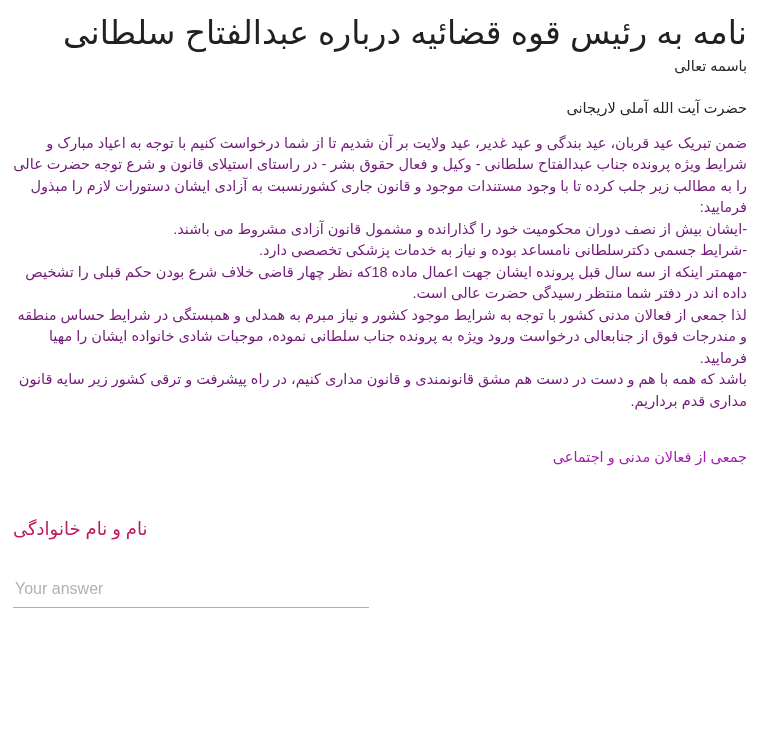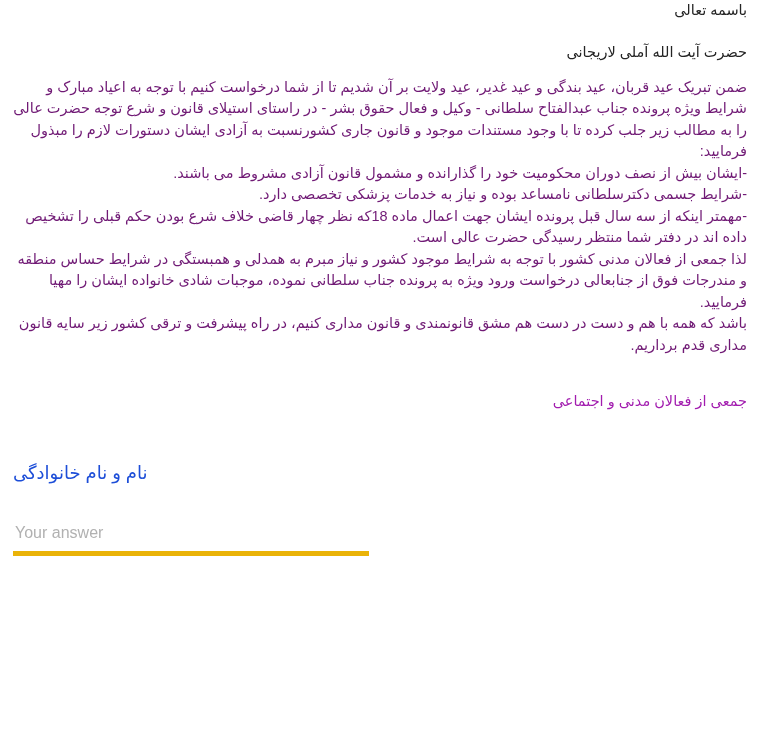--- a/index.html
+++ b/index.html
@@ -56,47 +56,48 @@
     line-height: 21.5px;
     color: #a21caf;
     margin: 35px 0 0 0;
   }
   .question-label {
     direction: ltr;
     text-align: left;
     font-size: 18px;
     line-height: 27px;
     font-weight: 400;
-    color: #1d4ed8;
+    color: #be185d;
     margin-top: 47px;
   }
   .answer-input {
     display: block;
     width: 356px;
     margin-top: 24px;
     border: none;
-    border-bottom: 5px solid #eab308;
+    border-bottom: 1px solid #eab308;
     outline: none;
     background: transparent;
     font-family: "Liberation Sans", "DejaVu Sans", sans-serif;
     font-size: 16px;
     line-height: 19px;
     color: #212121;
     padding: 12px 2px 9px 2px;
   }
   .answer-input::placeholder {
     color: #b1b1b1;
     opacity: 1;
   }
 </style>
 </head>
 <body>
 
 <div class="page">
 
+  <h1 class="form-title">نامه به رئیس قوه قضائیه درباره عبدالفتاح سلطانی</h1>
 
   <div class="salutation">
     <p>باسمه تعالی</p>
     <p>حضرت آیت الله آملی لاریجانی</p>
   </div>
 
   <div class="letter-body">ضمن تبریک عید قربان، عید بندگی و عید غدیر، عید ولایت بر آن شدیم تا از شما درخواست کنیم با توجه به اعیاد مبارک و شرایط ویژه پرونده جناب عبدالفتاح سلطانی - وکیل و فعال حقوق بشر - در راستای استیلای قانون و شرع توجه حضرت عالی را به مطالب زیر جلب کرده تا با وجود مستندات موجود و قانون جاری کشورنسبت به آزادی ایشان دستورات لازم را مبذول فرمایید:
 -ایشان بیش از نصف دوران محکومیت خود را گذارانده و مشمول قانون آزادی مشروط می باشند.
 -شرایط جسمی دکترسلطانی نامساعد بوده و نیاز به خدمات پزشکی تخصصی دارد.
 -مهمتر اینکه از سه سال قبل پرونده ایشان جهت اعمال ماده 18که نظر چهار قاضی خلاف شرع بودن حکم قبلی را تشخیص داده اند در دفتر شما منتظر رسیدگی حضرت عالی است.

